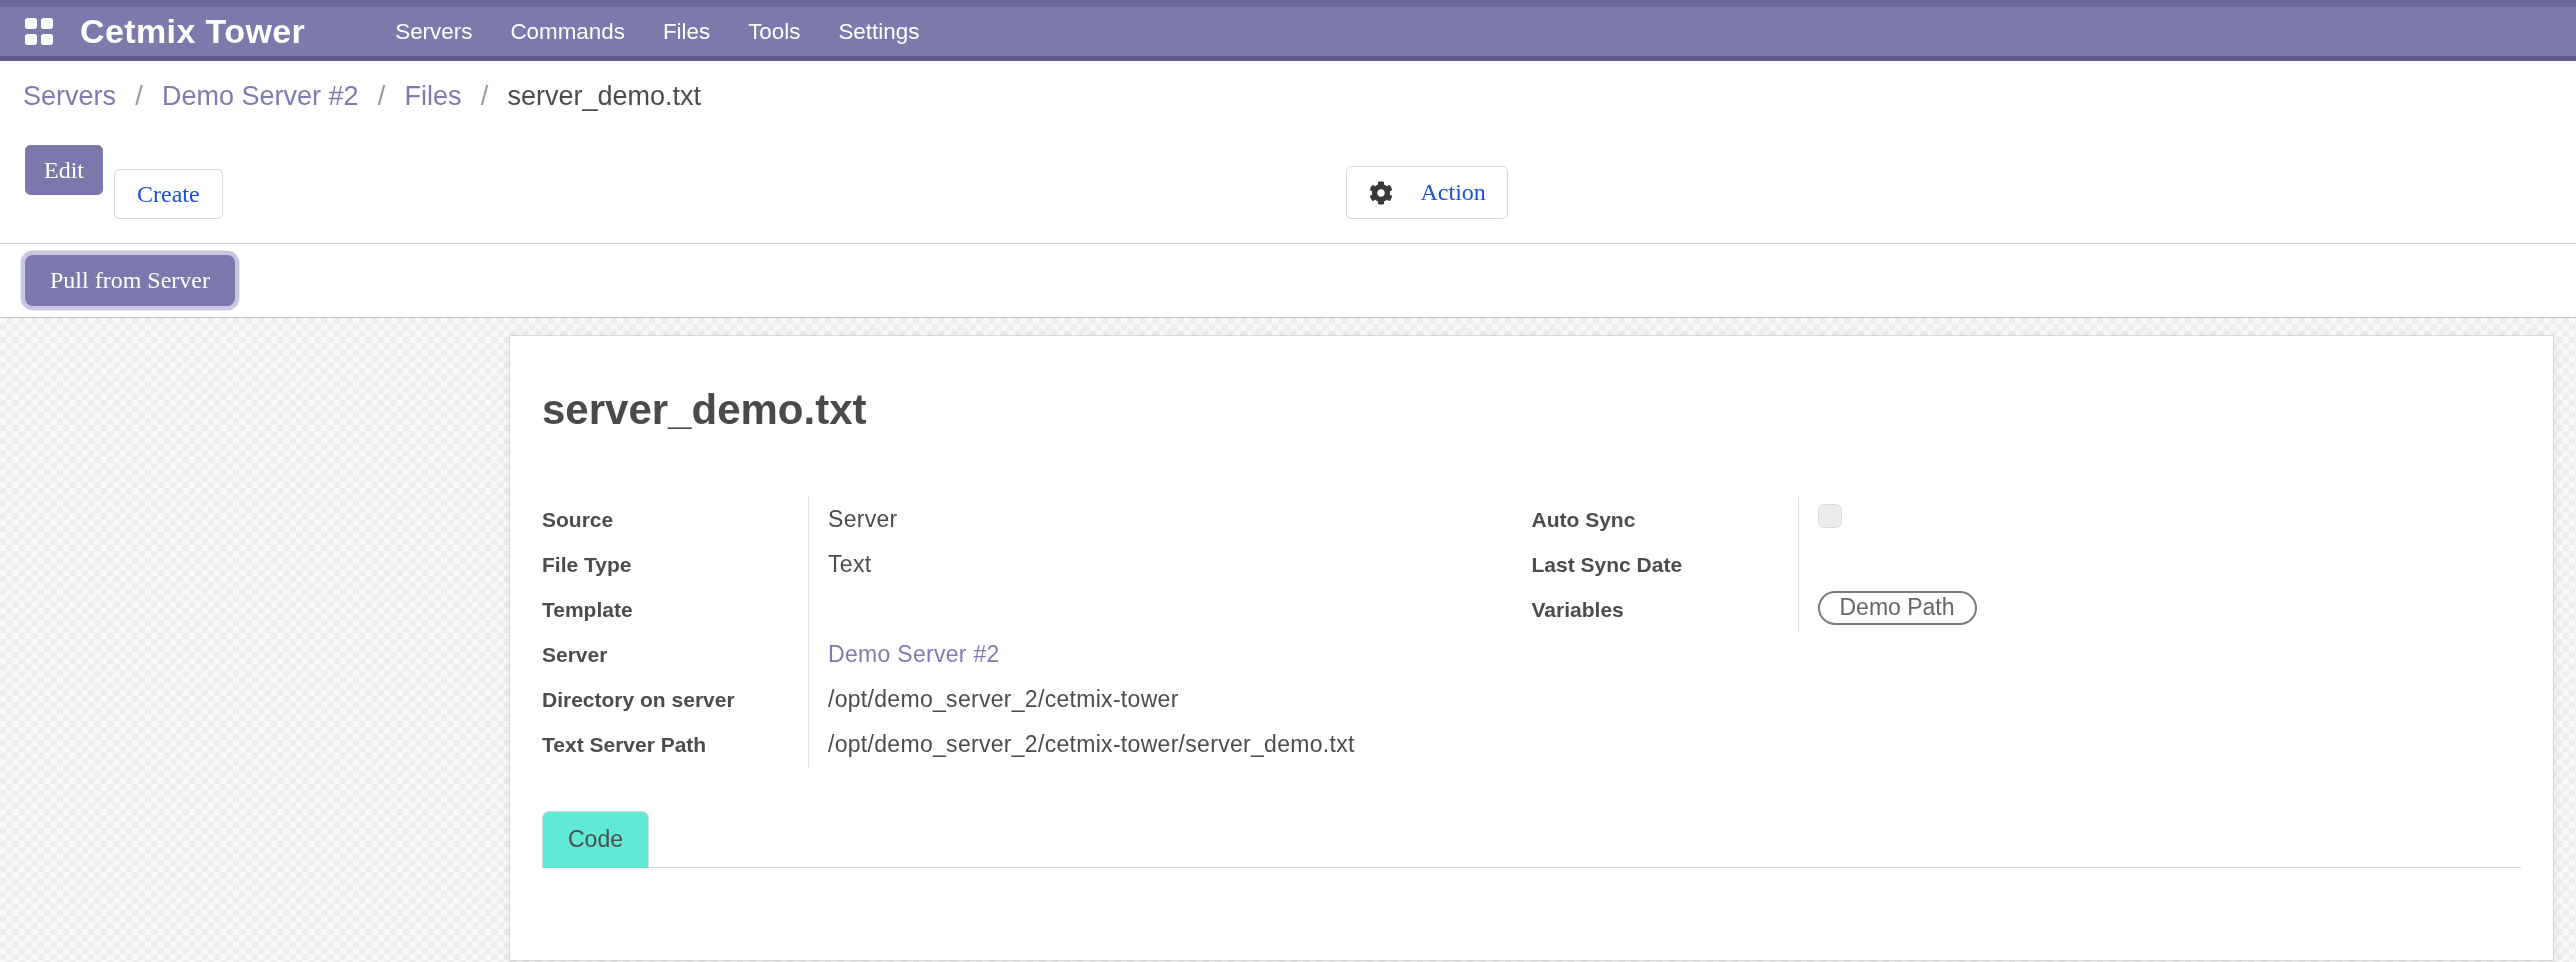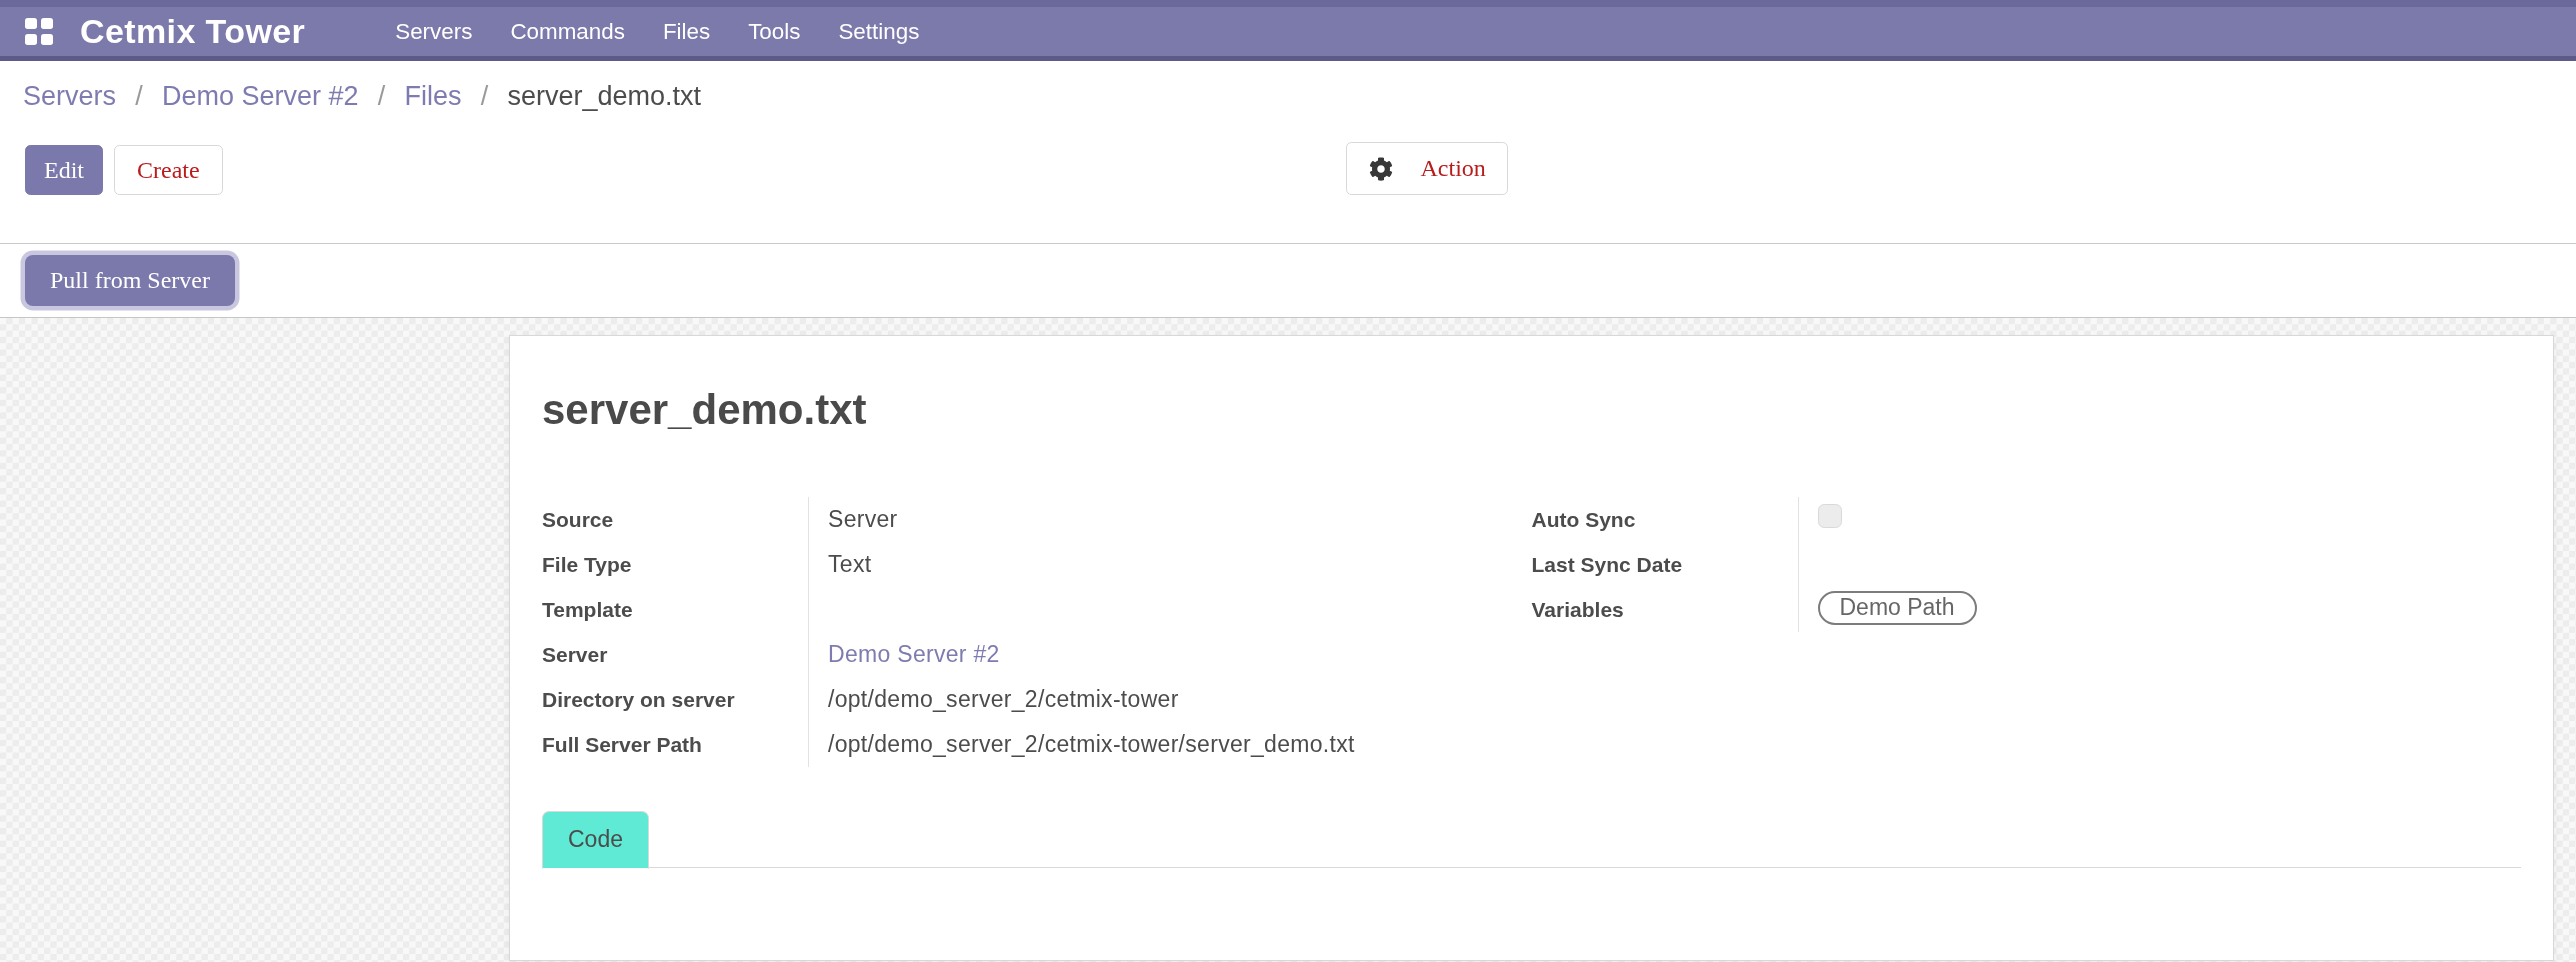--- a/index.html
+++ b/index.html
@@ -60,21 +60,21 @@
     align-items: center;
     justify-content: center;
     font-size: 24px;
     font-family: Liberation Serif, serif;
     border-radius: 5.4px;
     cursor: pointer;
     border: 1.8px solid transparent;
     white-space: nowrap;
   }
   .btn-primary { background: #7B78AB; color: #fff; border-color: #7B78AB; }
-  .btn-default { background: #fff; color: #b91c1c; border-color: #D8D8D8; }
+  .btn-default { background: #fff; color: #1d4ed8; border-color: #D8D8D8; margin-top: 24px; }
   .cp-buttons { position: absolute; left: 25px; top: 84px; display: flex; gap: 10.8px; }
   .btn-edit { width: 78px; height: 50px; }
   .btn-create { width: 109px; height: 50px; }
   .btn-action { position: absolute; left: 1346px; top: 81px; height: 53px; padding: 0 21.5px; gap: 28px; }
   .gear-svg { width: 24px; height: 24px; fill: #383838; }
 
   
   .button-strip {
     position: relative;
     height: 74px;
@@ -240,21 +240,21 @@
 
         <div class="g-label">Template</div>
         <div class="g-value"></div>
 
         <div class="g-label">Server</div>
         <div class="g-value link">Demo Server #2</div>
 
         <div class="g-label">Directory on server</div>
         <div class="g-value">/opt/demo_server_2/cetmix-tower</div>
 
-        <div class="g-label">Full Server Path</div>
+        <div class="g-label">Text Server Path</div>
         <div class="g-value">/opt/demo_server_2/cetmix-tower/server_demo.txt</div>
       </div>
 
       <div class="group">
         <div class="g-label">Auto Sync</div>
         <div>
           <div class="checkbox"></div>
         </div>
 
         <div class="g-label">Last Sync Date</div>

